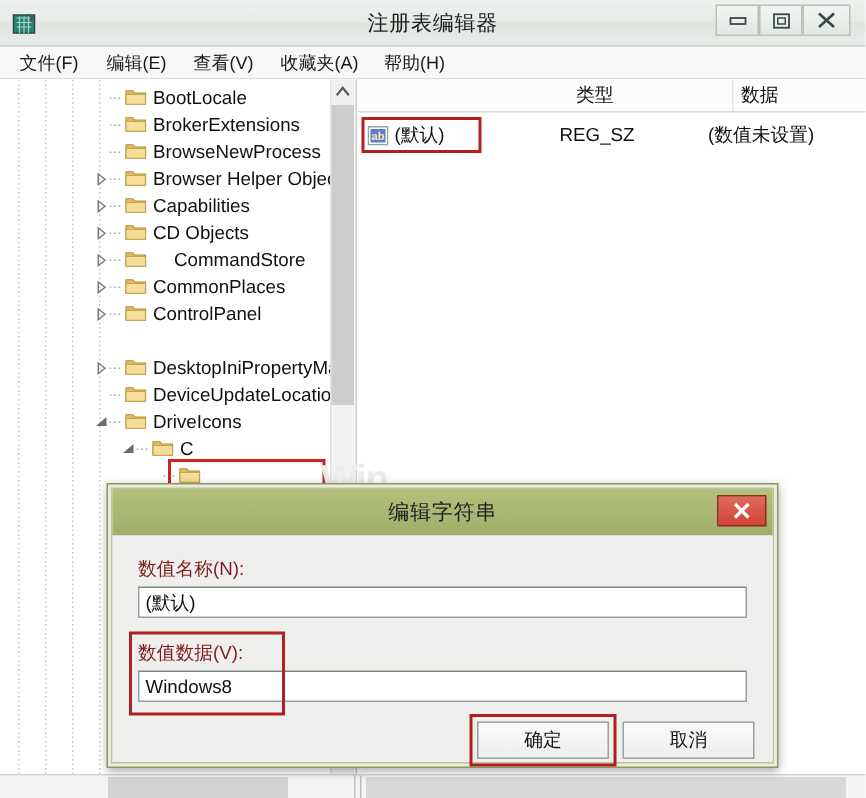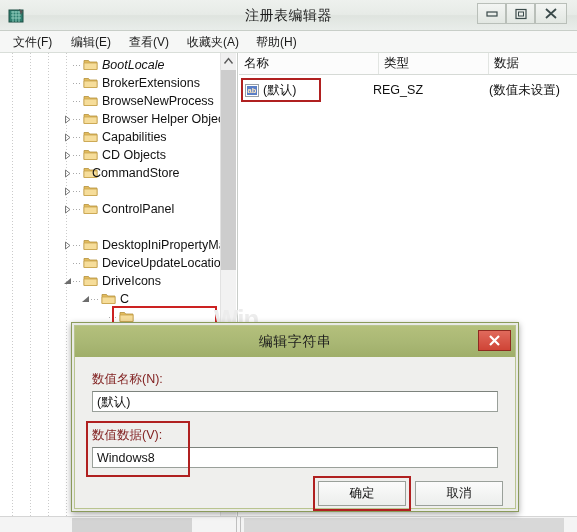--- a/index.html
+++ b/index.html
@@ -424,21 +424,21 @@
       <div class="gutter-guide" style="left:66px"></div>
 
       <div id="tree-scroll">
 
       <div class="tree-row" style="top: 3px;">
             <div class="tw-dash" style="left: 73px; width: 9px;"></div>
             <svg width="15" height="13" viewBox="0 0 15 13" class="tw-folder" style="left: 83px;">
               <path d="M1 2.5 h4.5 l1.2 1.5 H14 v7.5 H1 z" fill="#e3bc5e" stroke="#b4903b" stroke-width="0.8"></path>
               <path d="M1 5 h13 v6.5 H1 z" fill="#f6dd9a" stroke="#c9a44e" stroke-width="0.8"></path>
             </svg>
-            <span class="tw-label" style="left: 102px; font-style: italic;">BootLocale</span>
+            <span class="tw-label" style="left: 102px;">BootLocale</span>
           </div>
           <div class="tree-row" style="top: 21px; text-align: right;">
             <div class="tw-dash" style="left: 73px; width: 9px;"></div>
             <svg width="15" height="13" viewBox="0 0 15 13" class="tw-folder" style="left: 83px;">
               <path d="M1 2.5 h4.5 l1.2 1.5 H14 v7.5 H1 z" fill="#e3bc5e" stroke="#b4903b" stroke-width="0.8"></path>
               <path d="M1 5 h13 v6.5 H1 z" fill="#f6dd9a" stroke="#c9a44e" stroke-width="0.8"></path>
             </svg>
             <span class="tw-label" style="left: 102px;">BrokerExtensions</span>
           </div>
           <div class="tree-row" style="top: 39px;">
@@ -484,31 +484,32 @@
           </div>
           <div class="tree-row" style="top: 111px;">
             <svg width="9" height="9" viewBox="0 0 9 9" class="tw-expander" style="left: 63px;">
               <path d="M2.5 1 L7 4.5 L2.5 8 z" fill="none" stroke="#7a7a7a" stroke-width="1"></path>
             </svg>
             <div class="tw-dash" style="left: 73px; width: 9px;"></div>
             <svg width="15" height="13" viewBox="0 0 15 13" class="tw-folder" style="left: 83px;">
               <path d="M1 2.5 h4.5 l1.2 1.5 H14 v7.5 H1 z" fill="#e3bc5e" stroke="#b4903b" stroke-width="0.8"></path>
               <path d="M1 5 h13 v6.5 H1 z" fill="#f6dd9a" stroke="#c9a44e" stroke-width="0.8"></path>
             </svg>
-            <span class="tw-label" style="left: 92px;">CommandStore</span>
+            <span class="tw-label" style="left: 116px;">CommandStore</span>
           </div>
           <div class="tree-row" style="top: 129px;">
             <svg width="9" height="9" viewBox="0 0 9 9" class="tw-expander" style="left: 63px;">
               <path d="M2.5 1 L7 4.5 L2.5 8 z" fill="none" stroke="#7a7a7a" stroke-width="1"></path>
             </svg>
             <div class="tw-dash" style="left: 73px; width: 9px;"></div>
             <svg width="15" height="13" viewBox="0 0 15 13" class="tw-folder" style="left: 83px;">
               <path d="M1 2.5 h4.5 l1.2 1.5 H14 v7.5 H1 z" fill="#e3bc5e" stroke="#b4903b" stroke-width="0.8"></path>
               <path d="M1 5 h13 v6.5 H1 z" fill="#f6dd9a" stroke="#c9a44e" stroke-width="0.8"></path>
             </svg>
+            <span class="tw-label" style="left: 102px;">CommonPlaces</span>
           </div>
           <div class="tree-row" style="top: 147px;">
             <svg width="9" height="9" viewBox="0 0 9 9" class="tw-expander" style="left: 63px;">
               <path d="M2.5 1 L7 4.5 L2.5 8 z" fill="none" stroke="#7a7a7a" stroke-width="1"></path>
             </svg>
             <div class="tw-dash" style="left: 73px; width: 9px;"></div>
             <svg width="15" height="13" viewBox="0 0 15 13" class="tw-folder" style="left: 83px;">
               <path d="M1 2.5 h4.5 l1.2 1.5 H14 v7.5 H1 z" fill="#e3bc5e" stroke="#b4903b" stroke-width="0.8"></path>
               <path d="M1 5 h13 v6.5 H1 z" fill="#f6dd9a" stroke="#c9a44e" stroke-width="0.8"></path>
             </svg>
@@ -570,37 +571,36 @@
           <svg width="15" height="17" viewBox="0 0 15 17">
             <path d="M3.5 10.5 L7.5 5.5 L11.5 10.5" stroke="#5a5a5a" stroke-width="1.4" fill="none"></path>
           </svg>
         </div>
         <div id="tree-vscroll-thumb"></div>
       </div>
     </div>
 
     <div id="list-pane">
       <div id="list-header">
-        <div class="col-head" style="left:0px;   width:140px">名称</div>
         <div class="col-head" style="left:140px; width:110px">类型</div>
         <div class="col-head" style="left:250px; width:88px; border-right:none">数据</div>
       </div>
 
       <div id="list-body">
         <div class="list-row" style="top:6px">
           <span class="ab-icon" style="left:6px">
             <svg width="14" height="13" viewBox="0 0 14 13">
               <rect x="0.5" y="0.5" width="13" height="12" fill="#ffffff" stroke="#9aa0a6" stroke-width="1"></rect>
               <rect x="2" y="2" width="10" height="9" fill="#5b7fc7"></rect>
               <text x="7" y="9.3" font-family="Liberation Sans, sans-serif" font-size="7.5" font-weight="bold" fill="#ffe9c0" text-anchor="middle">ab</text>
             </svg>
           </span>
           <span class="cell" style="left:24px">(默认)</span>
           <span class="cell" style="left:134px">REG_SZ</span>
-          <span class="cell" style="left:250px">(数值未设置)</span>
+          <span class="cell" style="left:233px">(数值未设置)</span>
         </div>
         <div id="list-row-highlight" style="left:2px; top:3px; width:80px; height:24px;"></div>
       </div>
     </div>
 
     <div id="watermark">
       <div>Win</div>
       <div>10</div>
     </div>
 

